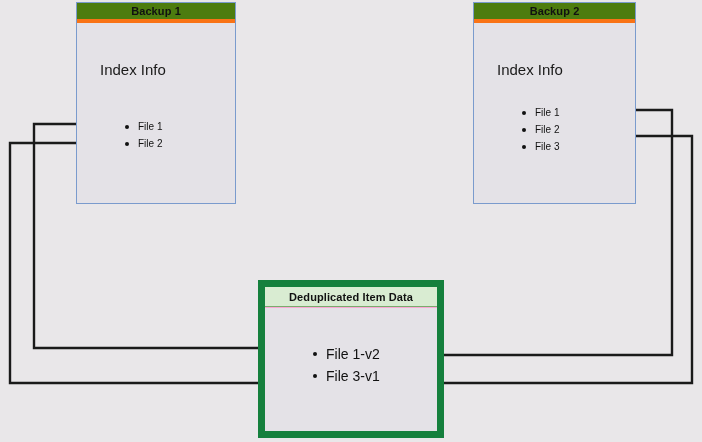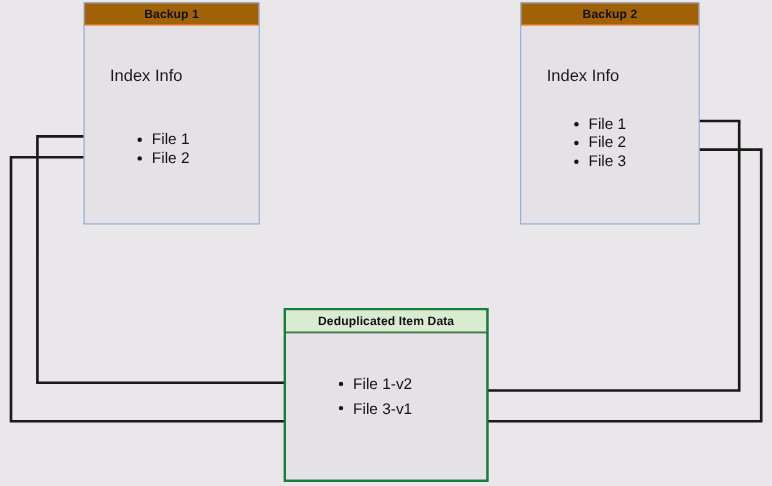--- a/index.html
+++ b/index.html
@@ -27,32 +27,32 @@
     height: 442px;
     pointer-events: none;
   }
   .box {
     position: absolute;
     box-sizing: border-box;
     background: #e4e2e7;
     border: 1px solid #7a9bcd;
   }
   .box.green {
-    border: 2px solid #15803d;
-    background: #14532d;
+    border: 7px solid #15803d;
+    background: #f9a8d4;
   }
   .box-header {
     position: absolute;
     left: 0;
     top: 0;
     right: 0;
     height: 20px;
     box-sizing: border-box;
-    background: #a16207;
-    border-bottom: 1px solid #f97316;
+    background: #4d7c0f;
+    border-bottom: 4px solid #f97316;
     display: flex;
     align-items: center;
     justify-content: center;
     font-size: 11px;
     font-weight: bold;
     color: #111111;
     letter-spacing: 0.1px;
   }
   .box.green .box-header {
     background: #d9ecd2;
@@ -74,21 +74,21 @@
     text-align: right;
   }
   .file-list {
     position: absolute;
     margin: 0;
     padding: 0;
     list-style: none;
   }
   .file-list li {
     position: relative;
-    font-size: 14px;
+    font-size: 10px;
     color: #111111;
     line-height: 17px;
     height: 17px;
     padding-left: 16px;
     white-space: nowrap;
   }
   .file-list li::before {
     content: "";
     position: absolute;
     left: 3px;

